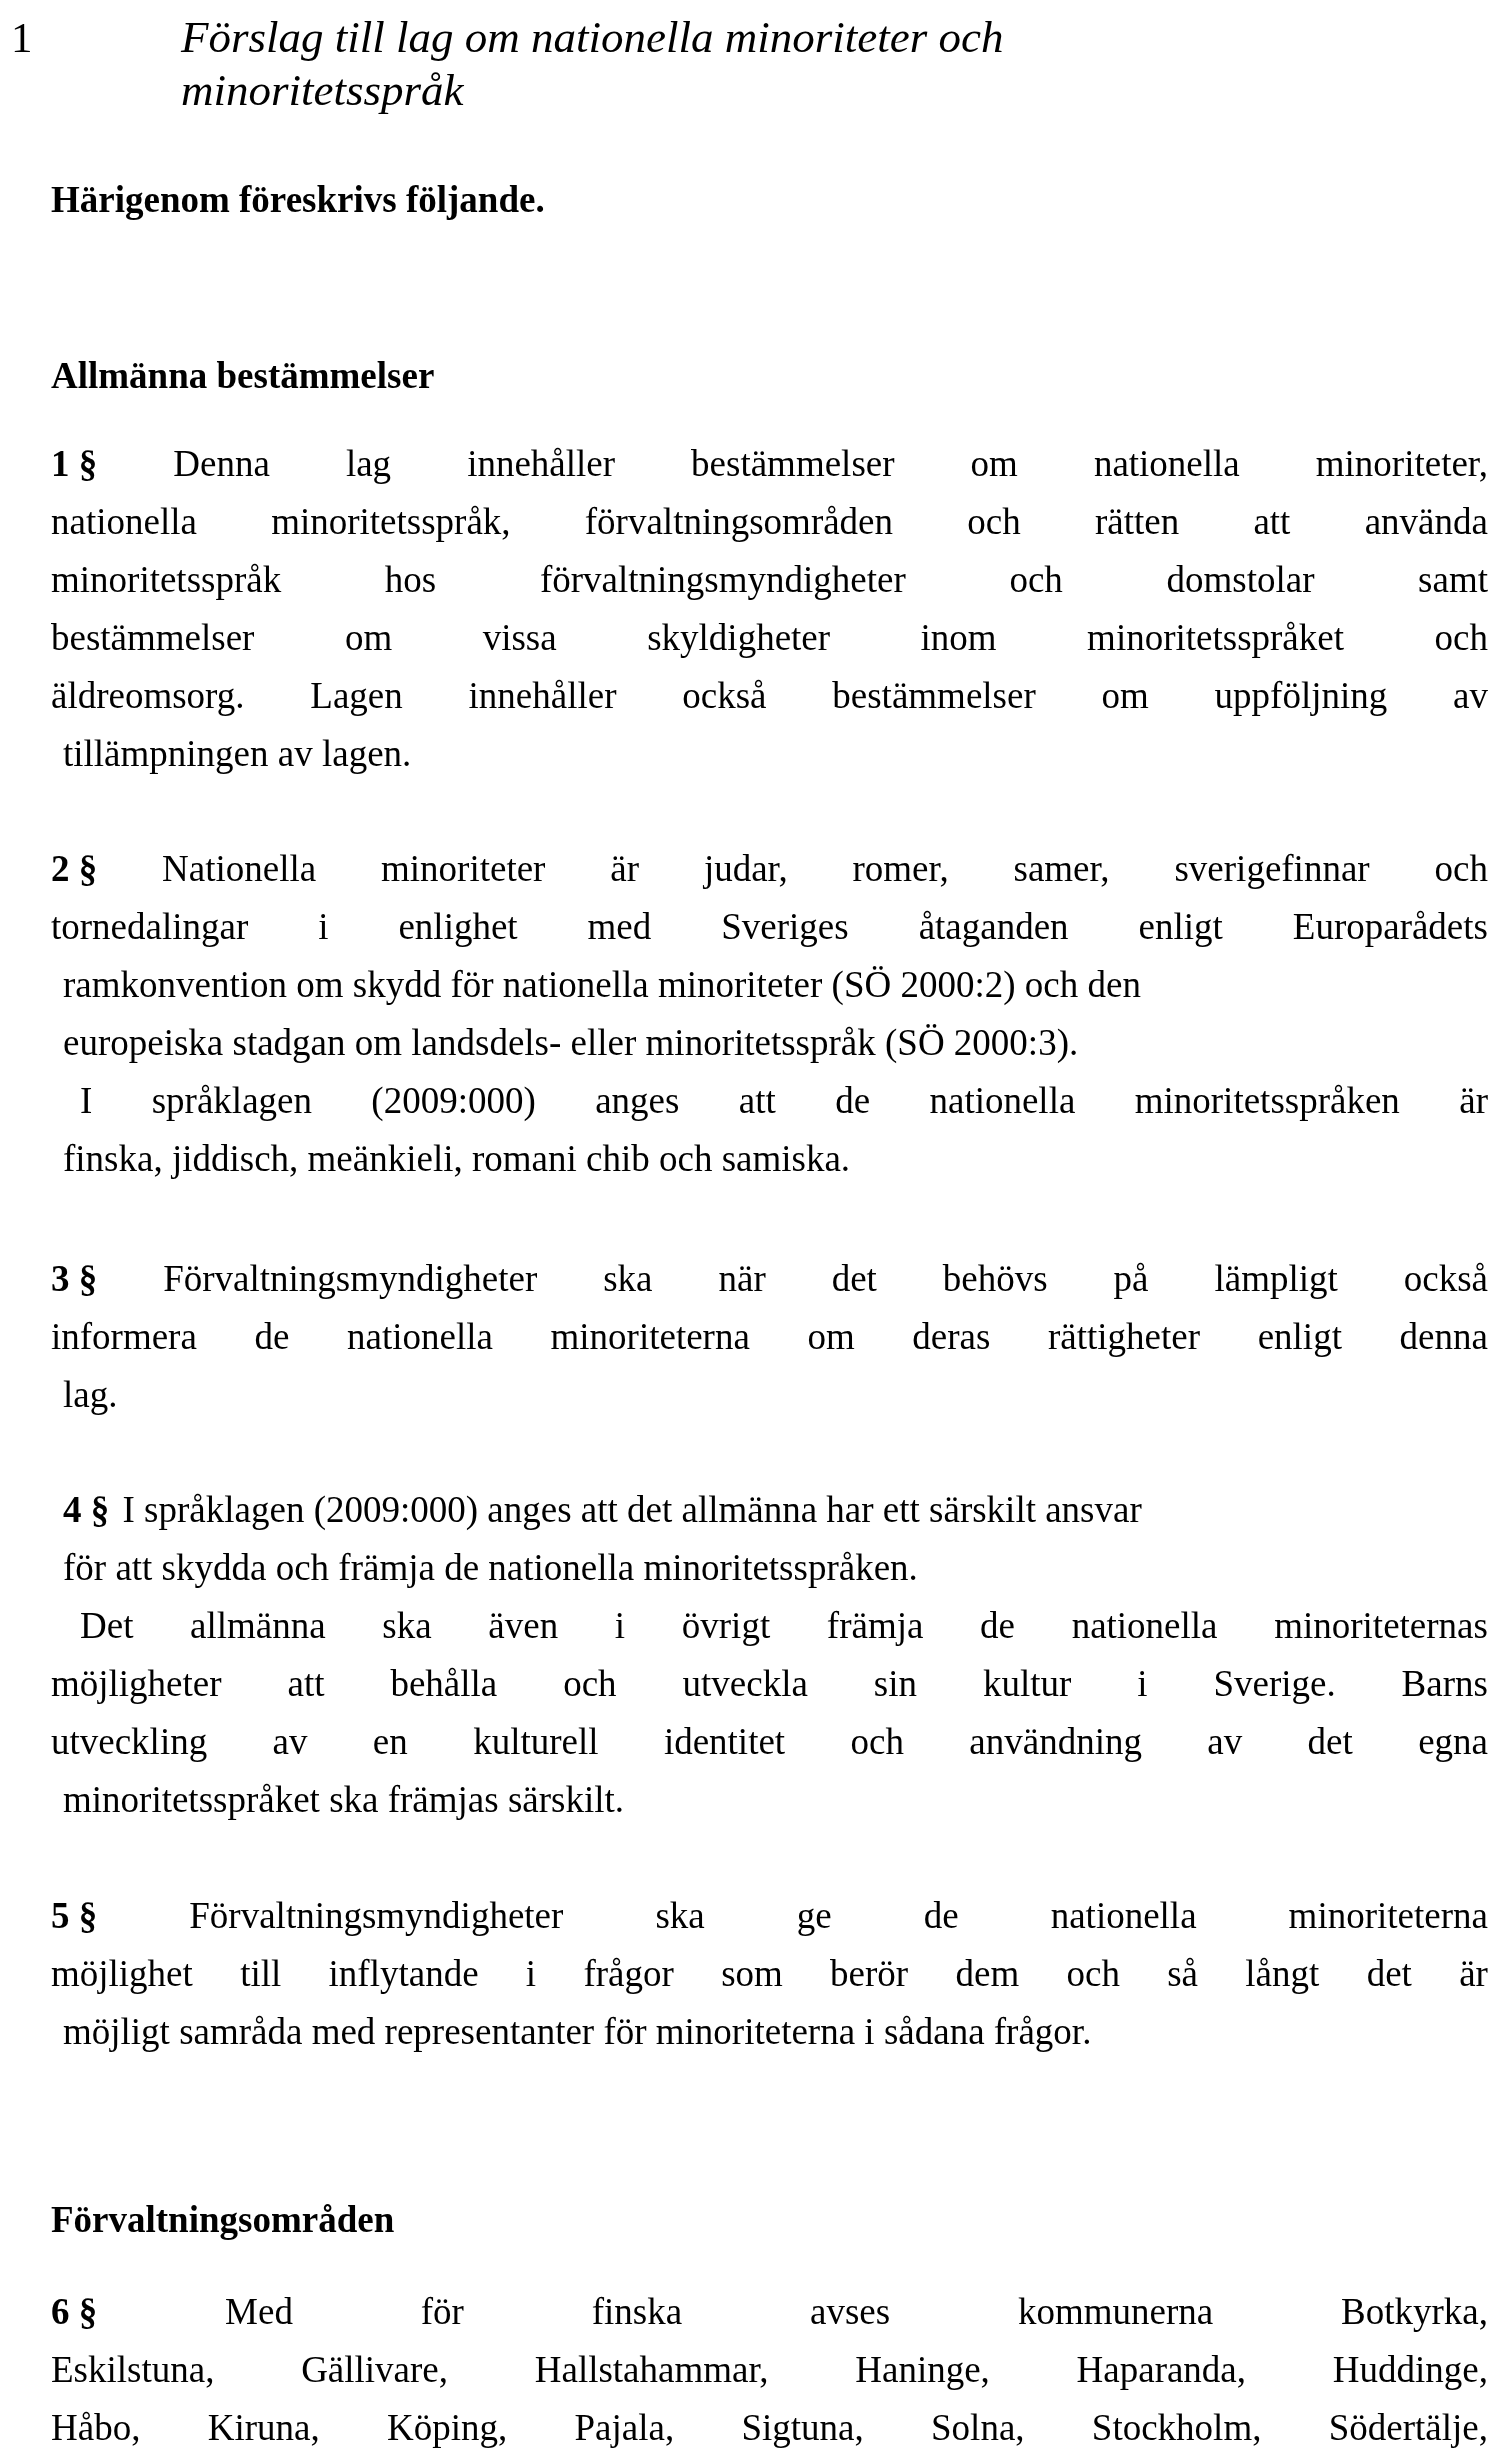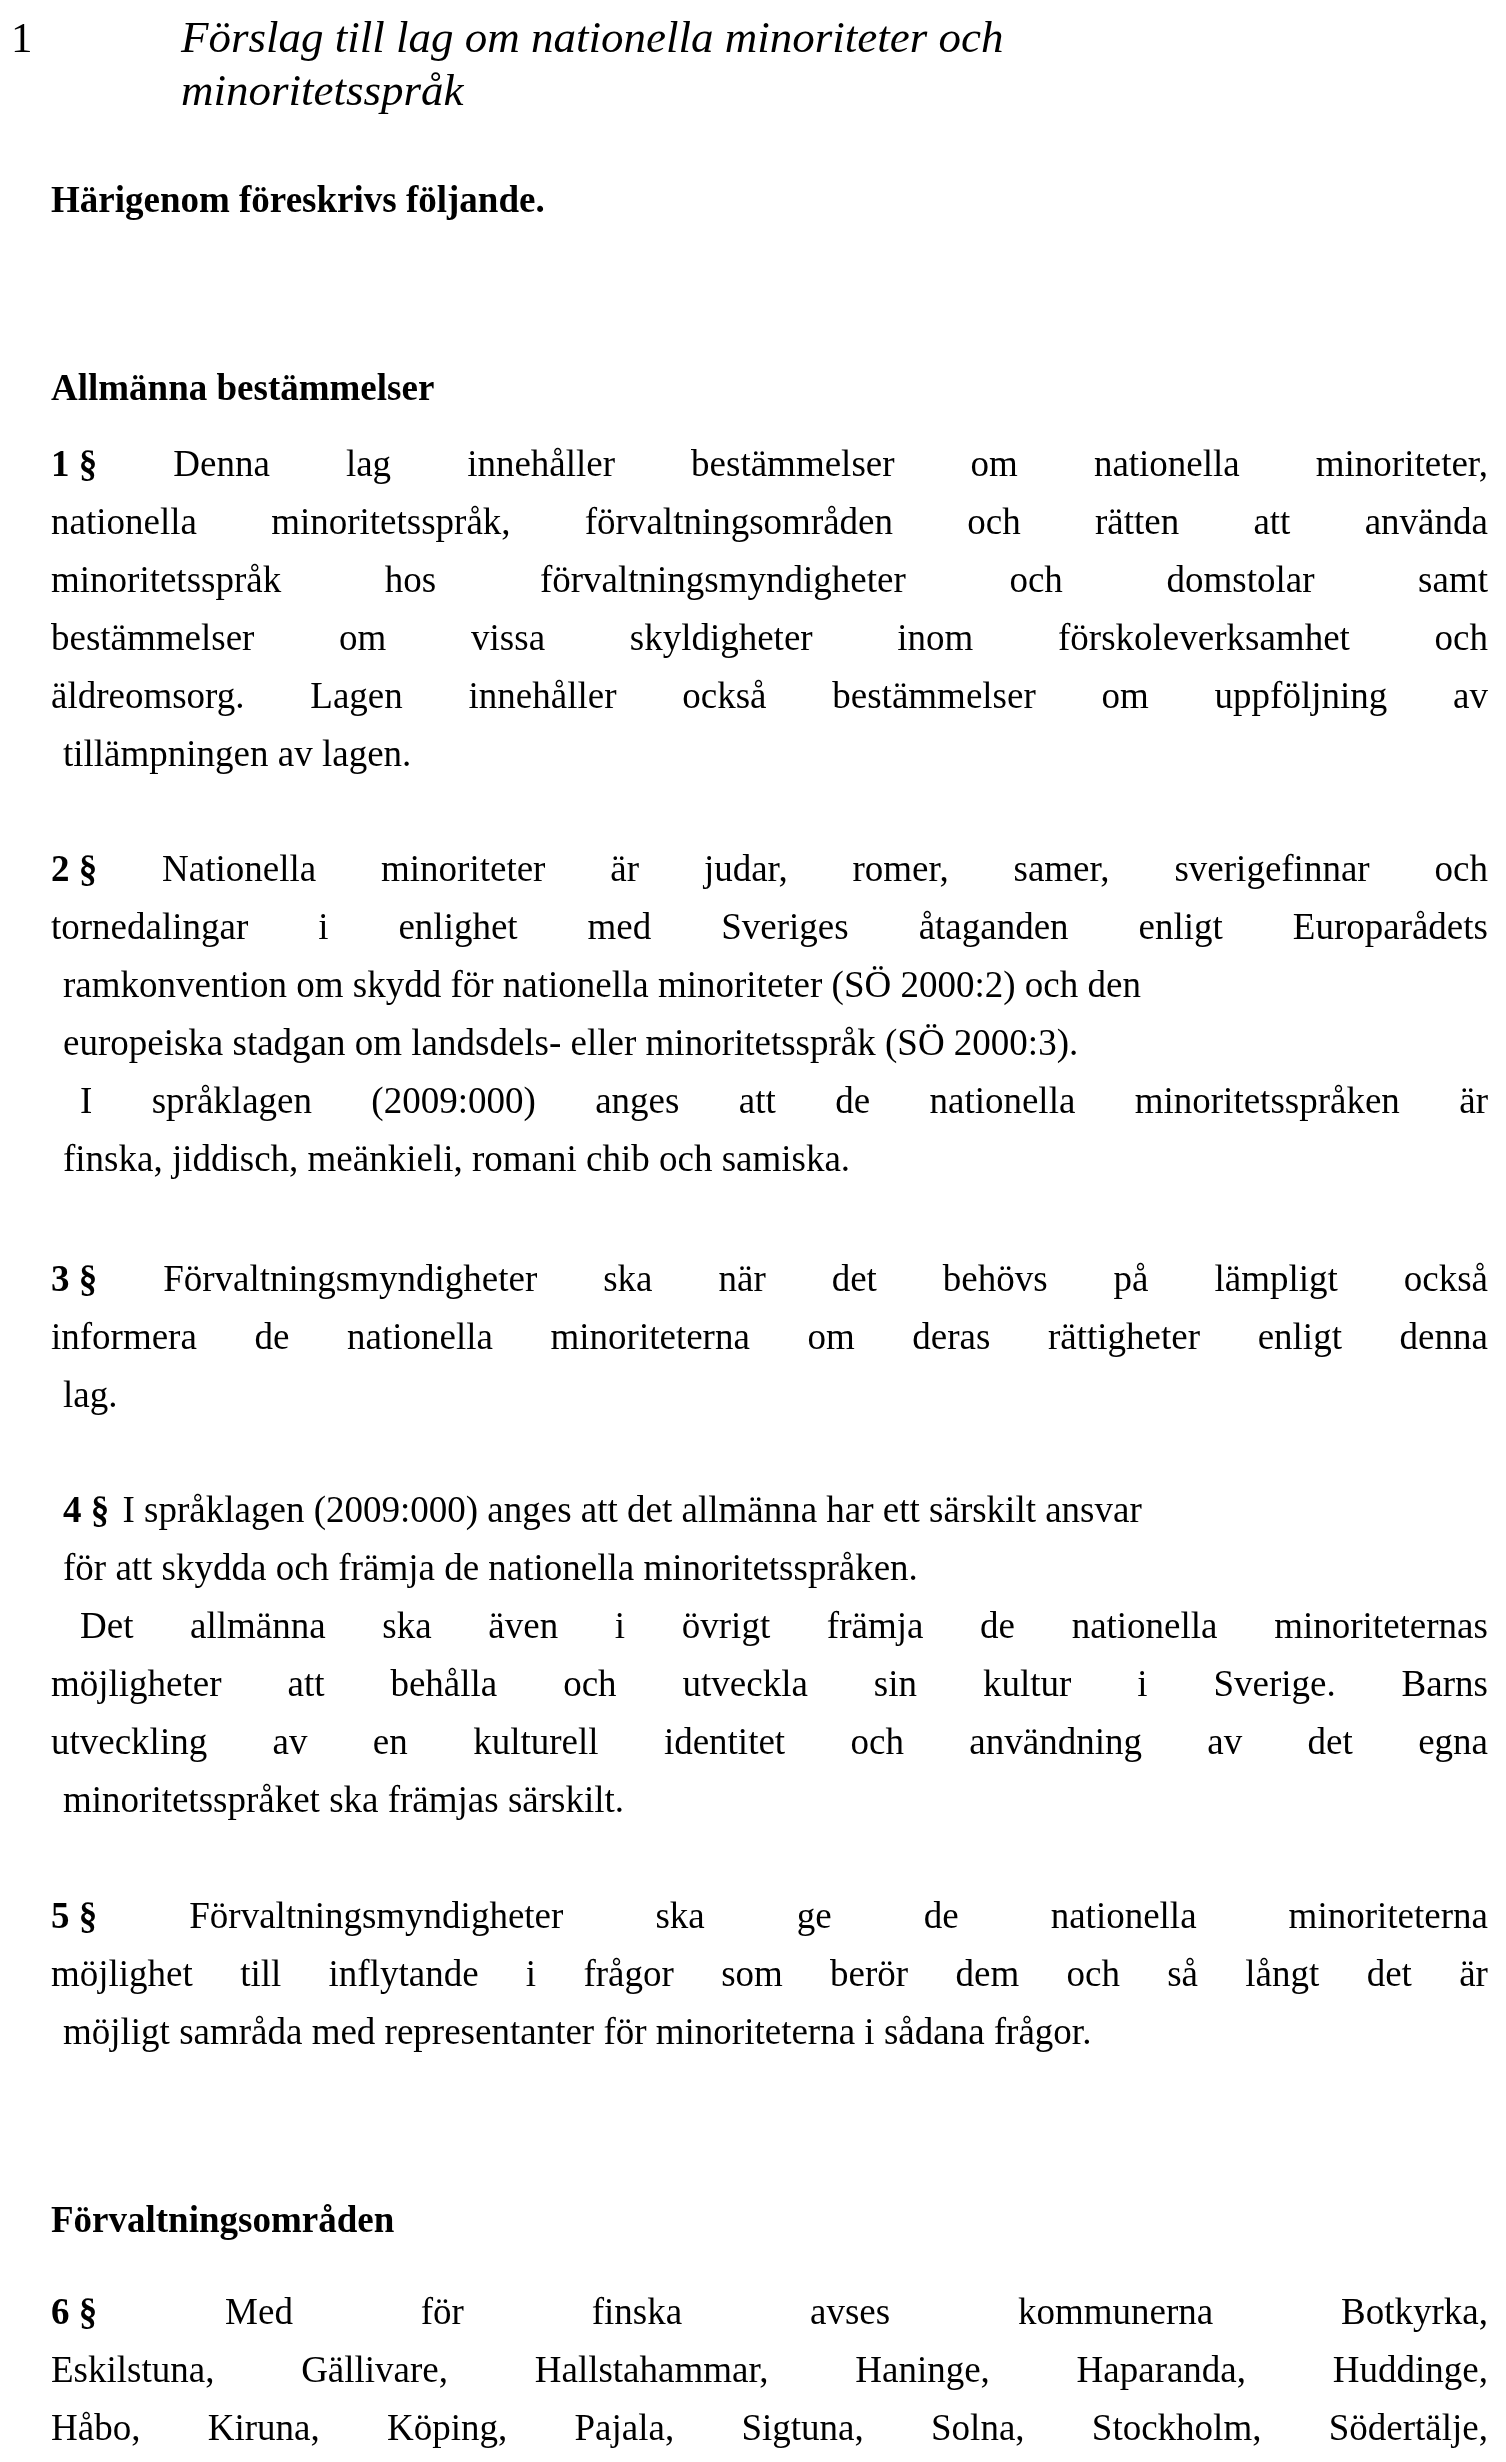--- a/index.html
+++ b/index.html
@@ -87,21 +87,21 @@
 
   <div class="chapter-num">1</div>
 
   <div class="title-block">
     <span class="t-line">Förslag till lag om nationella minoriteter och</span>
     <span class="t-line">minoritetsspråk</span>
   </div>
 
   <div class="hdr-note" style="top:173px;font-weight:bold;">Härigenom föreskrivs följande.</div>
 
-  <div class="sec-head" style="top:352px;margin-top:12px;">Allmänna bestämmelser</div>
+  <div class="sec-head" style="top:352px;">Allmänna bestämmelser</div>
 
   <div class="para" style="left:51px; top:435px;">
     <div class="jline justify">
       <span class="mark">1 §</span>
       <span>Denna</span>
       <span>lag</span>
       <span>innehåller</span>
       <span>bestämmelser</span>
       <span>om</span>
       <span>nationella</span>
@@ -123,21 +123,21 @@
       <span>och</span>
       <span>domstolar</span>
       <span>samt</span>
     </div>
     <div class="jline justify">
       <span>bestämmelser</span>
       <span>om</span>
       <span>vissa</span>
       <span>skyldigheter</span>
       <span>inom</span>
-      <span>förskoleverksamhet</span>
+      <span>minoritetsspråket</span>
       <span>och</span>
     </div>
     <div class="jline justify">
       <span>äldreomsorg.</span>
       <span>Lagen</span>
       <span>innehåller</span>
       <span>också</span>
       <span>bestämmelser</span>
       <span>om</span>
       <span>uppföljning</span>

